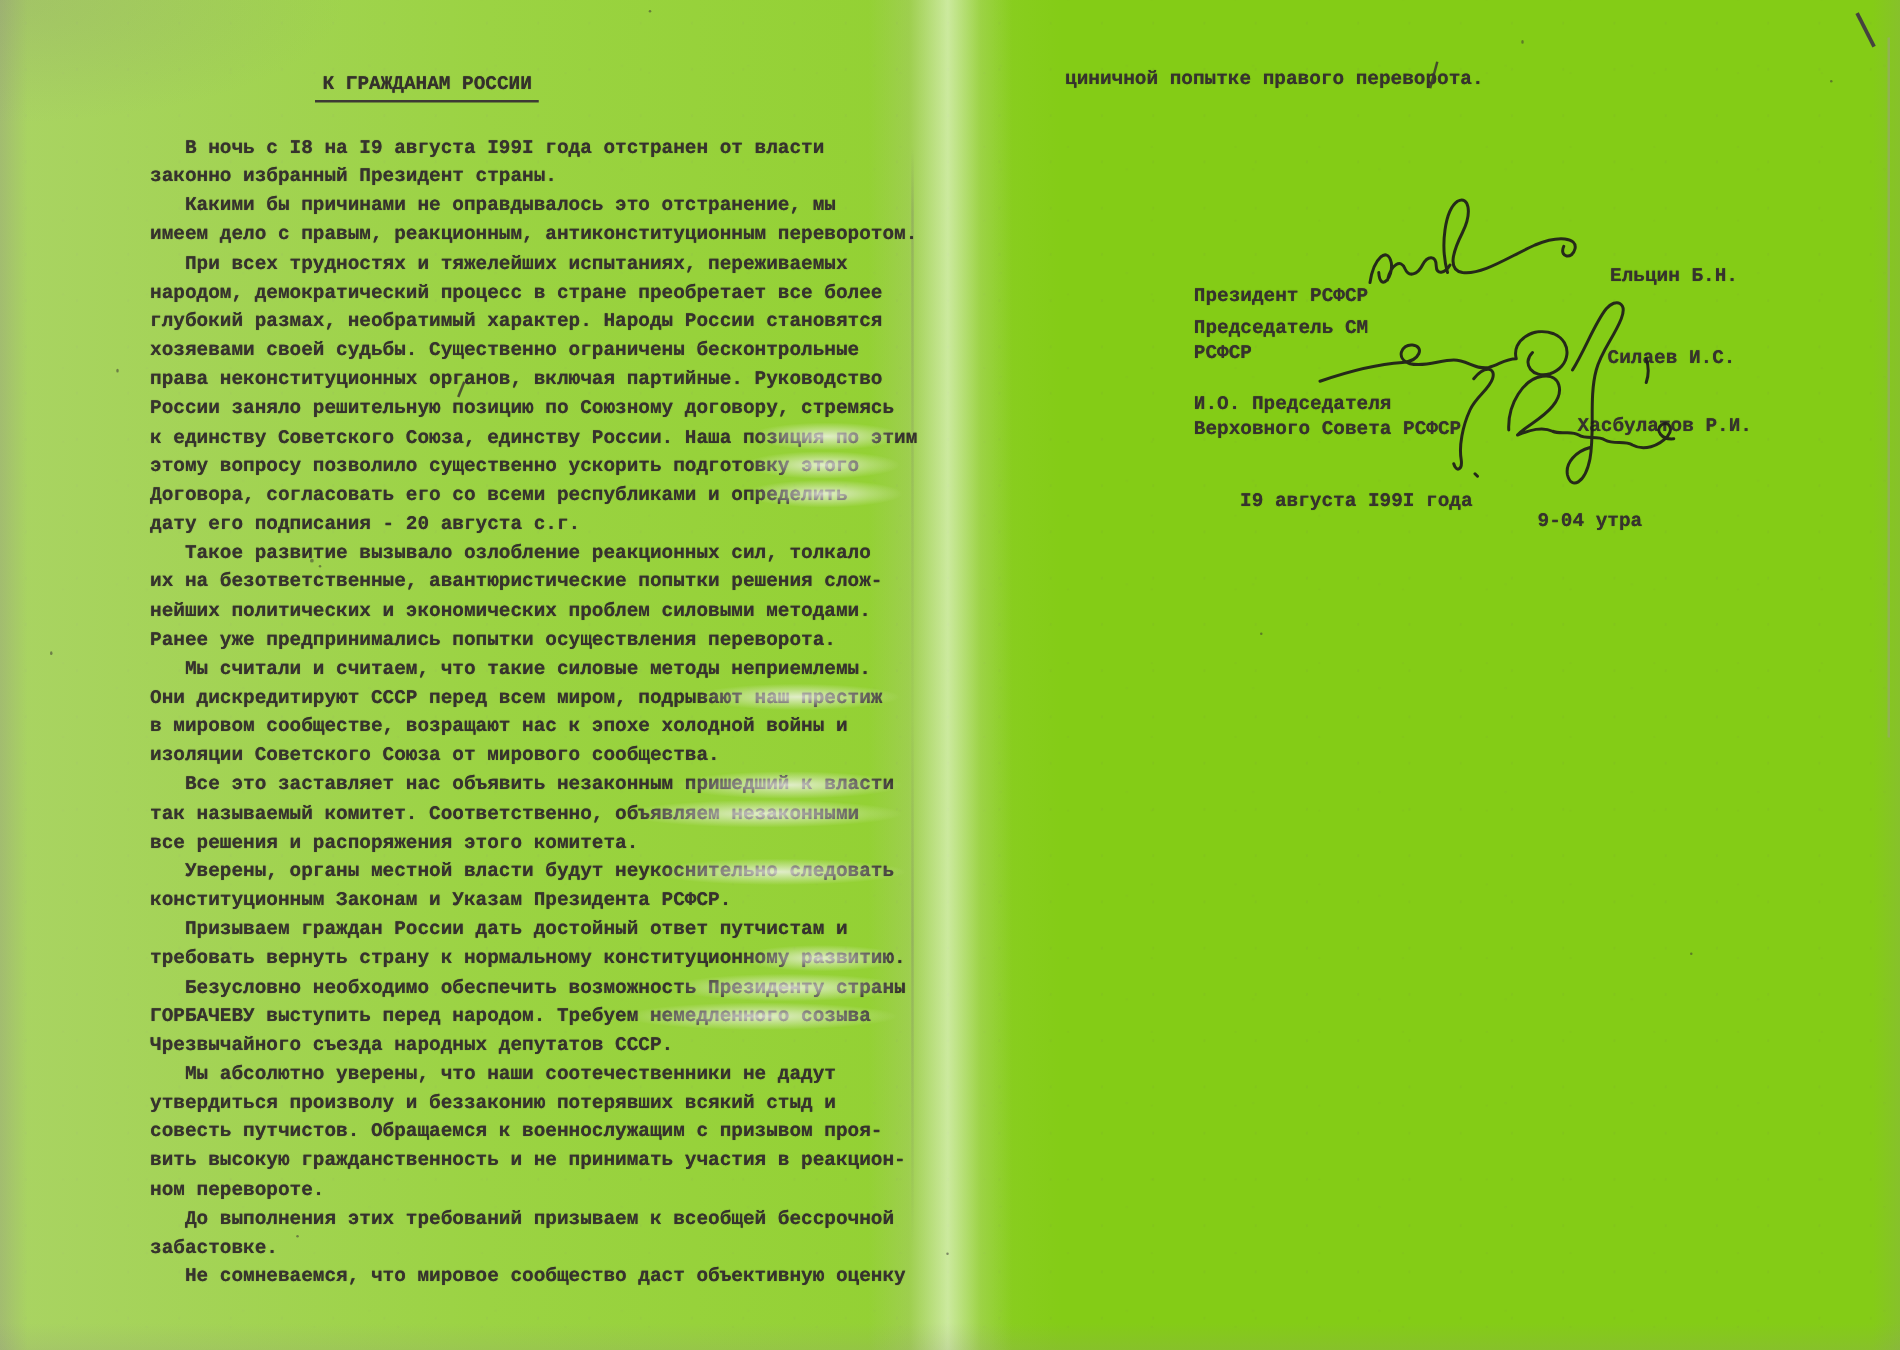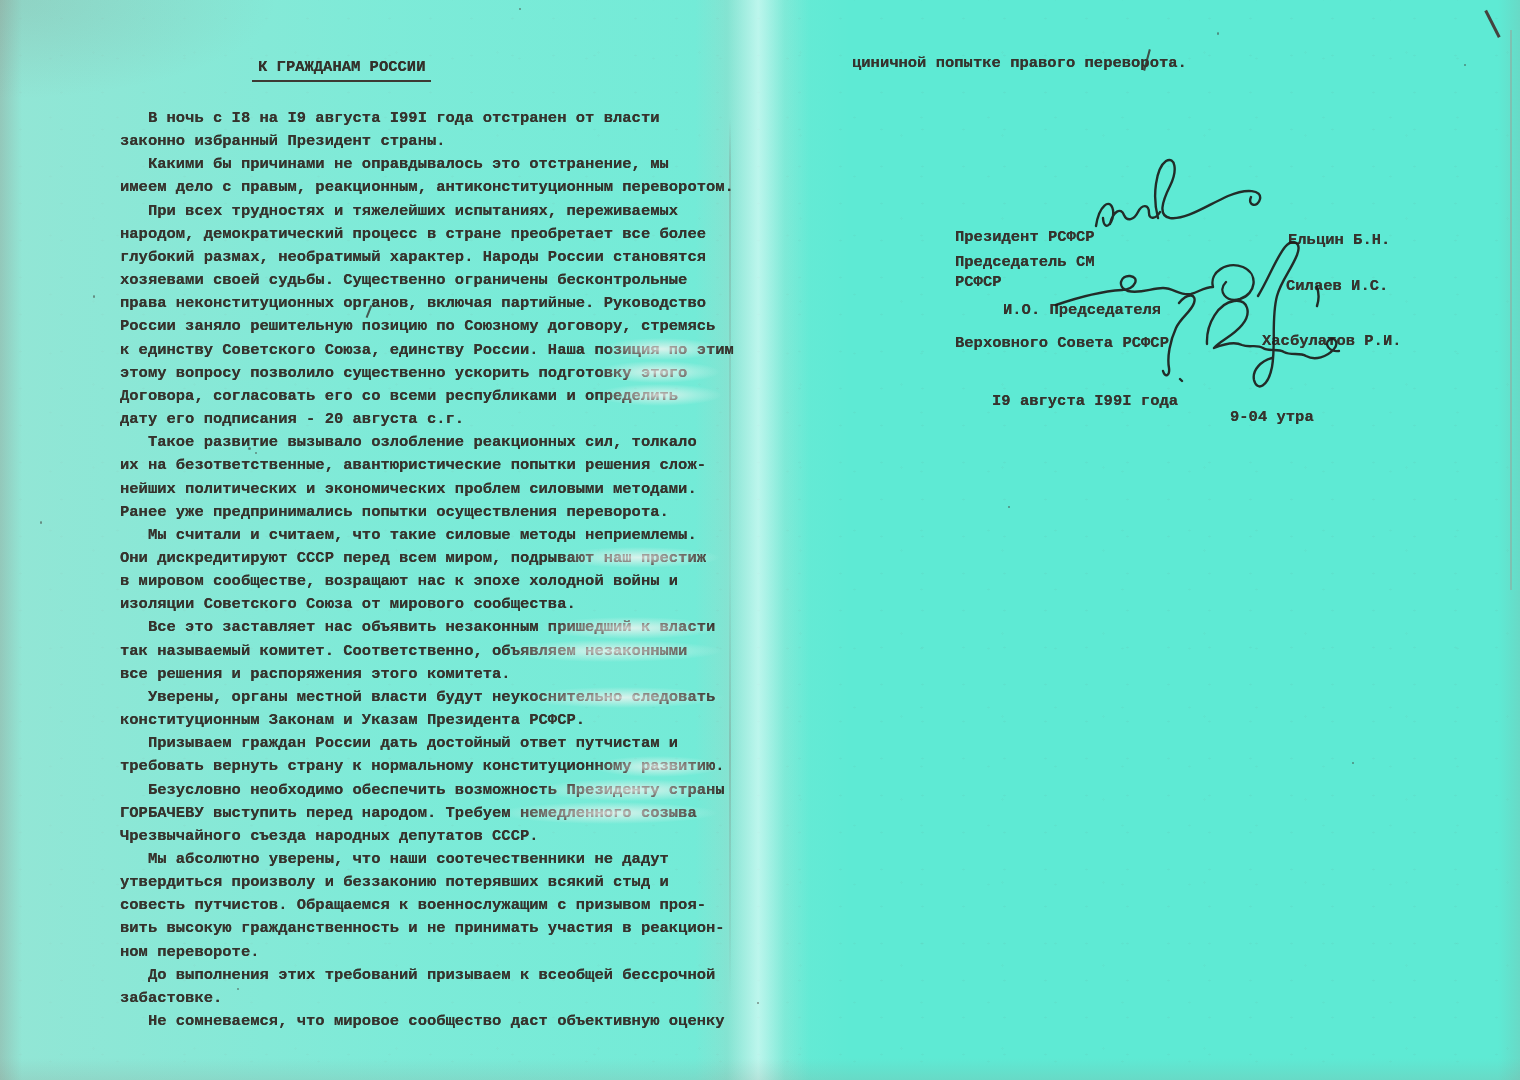--- a/index.html
+++ b/index.html
@@ -1,18 +1,18 @@
 <!DOCTYPE html>
 <html><head>
 <meta charset="utf-8">
 <style>
   html,body{margin:0;padding:0;background:#ffffff;}
   .scan{
     position:relative;width:1520px;height:1080px;overflow:hidden;
-    background-color:#5eead4;
+    background-color:#84cc16;
     font-family:"Liberation Mono","DejaVu Sans Mono",monospace;
   }
   .layer{position:absolute;inset:0;pointer-events:none;}
   .texture{
     background-image:
       radial-gradient(rgba(105,100,92,0.06) 1px, transparent 1.2px),
       radial-gradient(rgba(105,100,92,0.05) 1px, transparent 1.3px),
       radial-gradient(rgba(110,105,95,0.04) 1.2px, transparent 1.6px);
     background-size:41px 37px,67px 59px,101px 83px;
     background-position:0 0,17px 29px,43px 11px;
@@ -86,27 +86,27 @@
 
   <div>
     <div class="doc-title">К ГРАЖДАНАМ РОССИИ</div>
     <div class="body-text typed"><div class="tline">   В ночь с I8 на I9 августа I99I года отстранен от власти</div><div class="tline">законно избранный Президент страны.</div><div class="tline">   Какими бы причинами не оправдывалось это отстранение, мы</div><div class="tline">имеем дело с правым, реакционным, антиконституционным переворотом.</div><div class="tline">   При всех трудностях и тяжелейших испытаниях, переживаемых</div><div class="tline">народом, демократический процесс в стране преобретает все более</div><div class="tline">глубокий размах, необратимый характер. Народы России становятся</div><div class="tline">хозяевами своей судьбы. Существенно ограничены бесконтрольные</div><div class="tline">права неконституционных органов, включая партийные. Руководство</div><div class="tline">России заняло решительную позицию по Союзному договору, стремясь</div><div class="tline">к единству Советского Союза, единству России. Наша позиция по этим</div><div class="tline">этому вопросу позволило существенно ускорить подготовку этого</div><div class="tline">Договора, согласовать его со всеми республиками и определить</div><div class="tline">дату его подписания - 20 августа с.г.</div><div class="tline">   Такое развитие вызывало озлобление реакционных сил, толкало</div><div class="tline">их на безответственные, авантюристические попытки решения слож-</div><div class="tline">нейших политических и экономических проблем силовыми методами.</div><div class="tline">Ранее уже предпринимались попытки осуществления переворота.</div><div class="tline">   Мы считали и считаем, что такие силовые методы неприемлемы.</div><div class="tline">Они дискредитируют СССР перед всем миром, подрывают наш престиж</div><div class="tline">в мировом сообществе, возращают нас к эпохе холодной войны и</div><div class="tline">изоляции Советского Союза от мирового сообщества.</div><div class="tline">   Все это заставляет нас объявить незаконным пришедший к власти</div><div class="tline">так называемый комитет. Соответственно, объявляем незаконными</div><div class="tline">все решения и распоряжения этого комитета.</div><div class="tline">   Уверены, органы местной власти будут неукоснительно следовать</div><div class="tline">конституционным Законам и Указам Президента РСФСР.</div><div class="tline">   Призываем граждан России дать достойный ответ путчистам и</div><div class="tline">требовать вернуть страну к нормальному конституционному развитию.</div><div class="tline">   Безусловно необходимо обеспечить возможность Президенту страны</div><div class="tline">ГОРБАЧЕВУ выступить перед народом. Требуем немедленного созыва</div><div class="tline">Чрезвычайного съезда народных депутатов СССР.</div><div class="tline">   Мы абсолютно уверены, что наши соотечественники не дадут</div><div class="tline">утвердиться произволу и беззаконию потерявших всякий стыд и</div><div class="tline">совесть путчистов. Обращаемся к военнослужащим с призывом проя-</div><div class="tline">вить высокую гражданственность и не принимать участия в реакцион-</div><div class="tline">ном перевороте.</div><div class="tline">   До выполнения этих требований призываем к всеобщей бессрочной</div><div class="tline">забастовке.</div><div class="tline">   Не сомневаемся, что мировое сообщество даст объективную оценку</div></div>
   </div>
 
   <div>
     <div class="typed" style="left:852px;top:52px;">циничной попытке правого переворота.</div>
 
     <div class="typed role" style="left:955px;top:211px;margin-top:16px;">Президент РСФСР</div>
-    <div class="typed" style="left:1288px;top:229px;">Ельцин Б.Н.</div>
+    <div class="typed" style="left:1288px;top:210px;">Ельцин Б.Н.</div>
 
     <div class="typed role" style="left:955px;top:252px;">Председатель СМ</div>
     <div class="typed role" style="left:955px;top:272px;">РСФСР</div>
     <div class="typed" style="left:1286px;top:275px;">Силаев И.С.</div>
 
-    <div class="typed role" style="left:955px;top:300px;margin-left:48px;">И.О. Председателя</div>
+    <div class="typed role" style="left:955px;top:313px;">И.О. Председателя</div>
     <div class="typed role" style="left:955px;top:333px;">Верховного Совета РСФСР</div>
     <div class="typed" style="left:1262px;top:330px;">Хасбулатов Р.И.</div>
 
     <div class="typed" style="left:992px;top:390px;">I9 августа I99I года</div>
     <div class="typed" style="left:1230px;top:406px;">9-04 утра</div>
 
     <svg class="sig-svg" width="1520" height="1080" viewBox="0 0 1520 1080">
       <g fill="none" stroke="#1d1c1a" stroke-width="2.4" stroke-linecap="round" stroke-linejoin="round" opacity="0.92">
         <path d="M1096,226 C1099,206 1110,197 1113,210 C1115,222 1104,234 1103,218 M1110,224 C1113,211 1121,207 1124,215 C1127,222 1134,220 1138,212 C1142,204 1149,204 1149,213 C1149,220 1156,219 1160,212 M1158,218 C1152,196 1156,168 1166,161 C1175,156 1178,170 1170,186 C1162,202 1158,216 1170,218 C1186,220 1206,206 1228,196 C1247,188 1262,190 1260,199 C1258,208 1247,206 1251,197"></path>
         <path d="M1056,305 C1082,296 1106,291 1122,290 C1136,289 1140,277 1130,276 C1121,275 1116,287 1128,291 C1140,294 1152,288 1163,288 C1174,288 1180,296 1191,294 C1199,292 1204,287 1213,287 C1209,272 1227,261 1243,267 C1259,274 1256,294 1240,299 C1226,303 1217,291 1226,282 M1258,296 C1268,280 1276,258 1285,247 C1293,238 1302,242 1297,255 C1291,270 1281,281 1277,296 C1271,318 1276,345 1272,367 C1268,387 1257,392 1254,380 C1252,370 1261,361 1272,358"></path>

